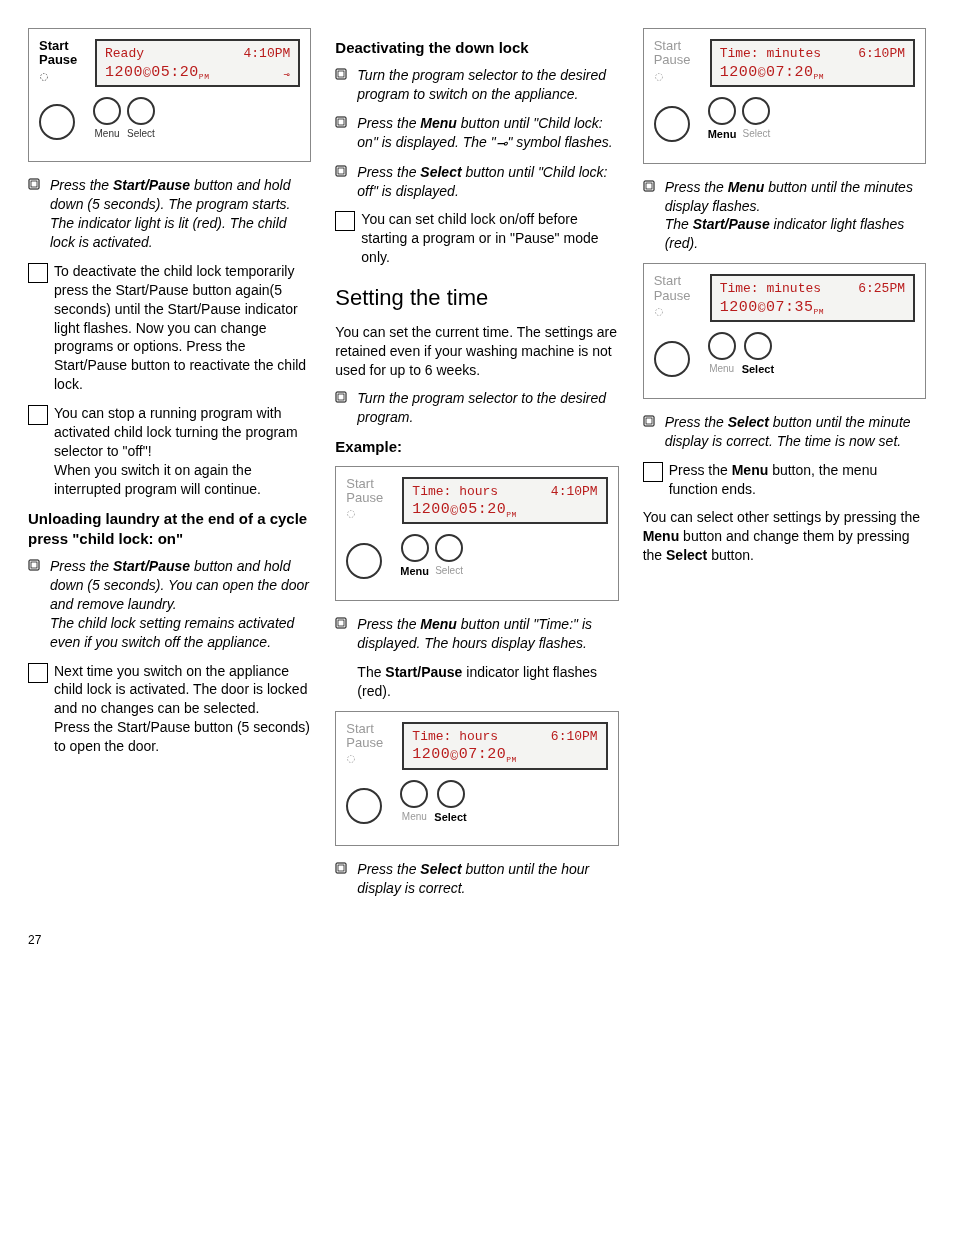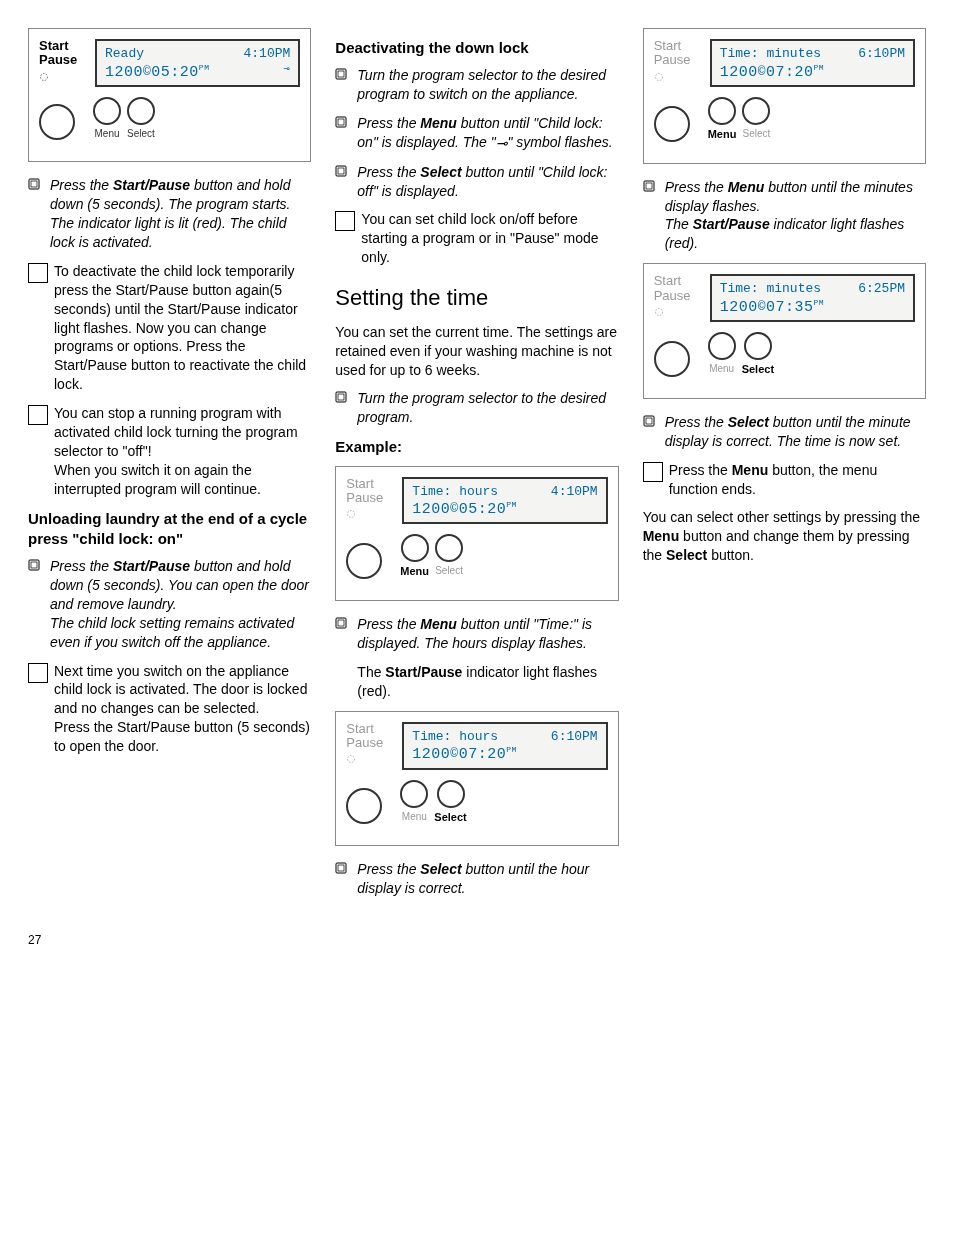--- a/index.html
+++ b/index.html
@@ -80,34 +80,34 @@
     margin-top: 4px;
     width: 10px; height: 10px;
   }
   .sp-indicator svg { display:block; }
   .lcd {
     flex: 1;
     border: 2px solid #333;
     padding: 4px 8px 2px 8px;
     font-family: "Courier New", monospace;
     font-size: 13px;
-    color: #0369a1;
+    color: #b91c1c;
     background: #f4f4f2;
     min-height: 30px;
   }
   .lcd .row1 {
     display: flex;
     justify-content: space-between;
     white-space: pre;
   }
   .lcd .row2 {
     font-size: 13px;
     letter-spacing: 0.5px;
     display: flex;
-    align-items: flex-start;
+    align-items: flex-end;
     white-space: pre;
   }
   .lcd .row2 .seg {
     font-size: 15px;
   }
   .lcd .row2 .pm { font-size: 8px; }
   .lcd .keysym {
     font-size: 10px;
     margin-left: auto;
   }

